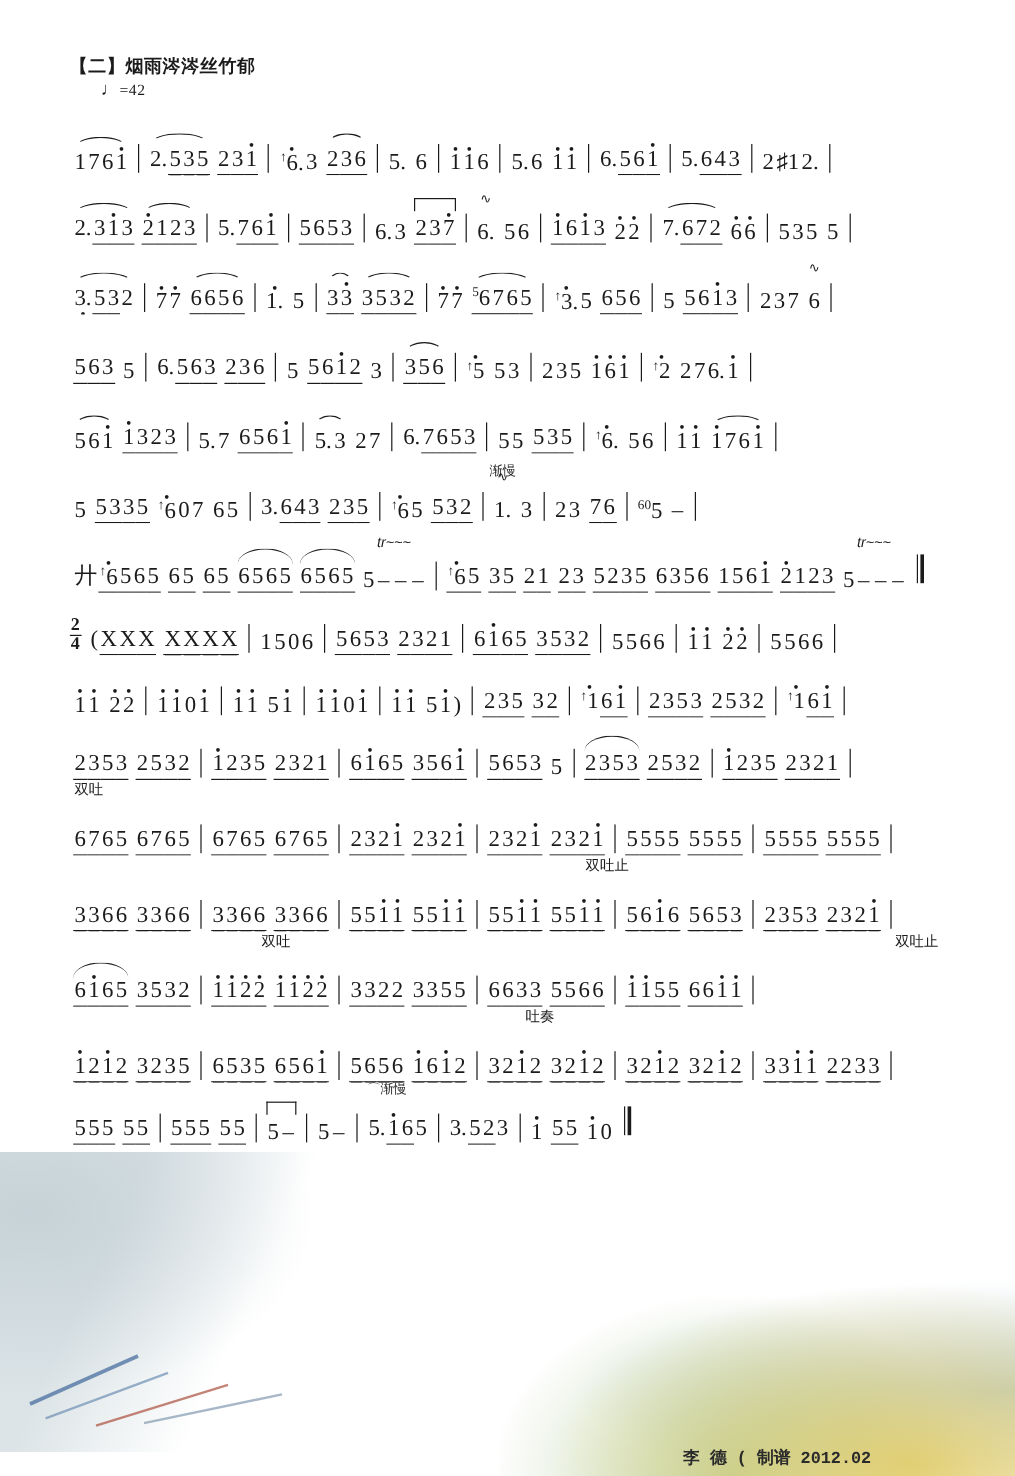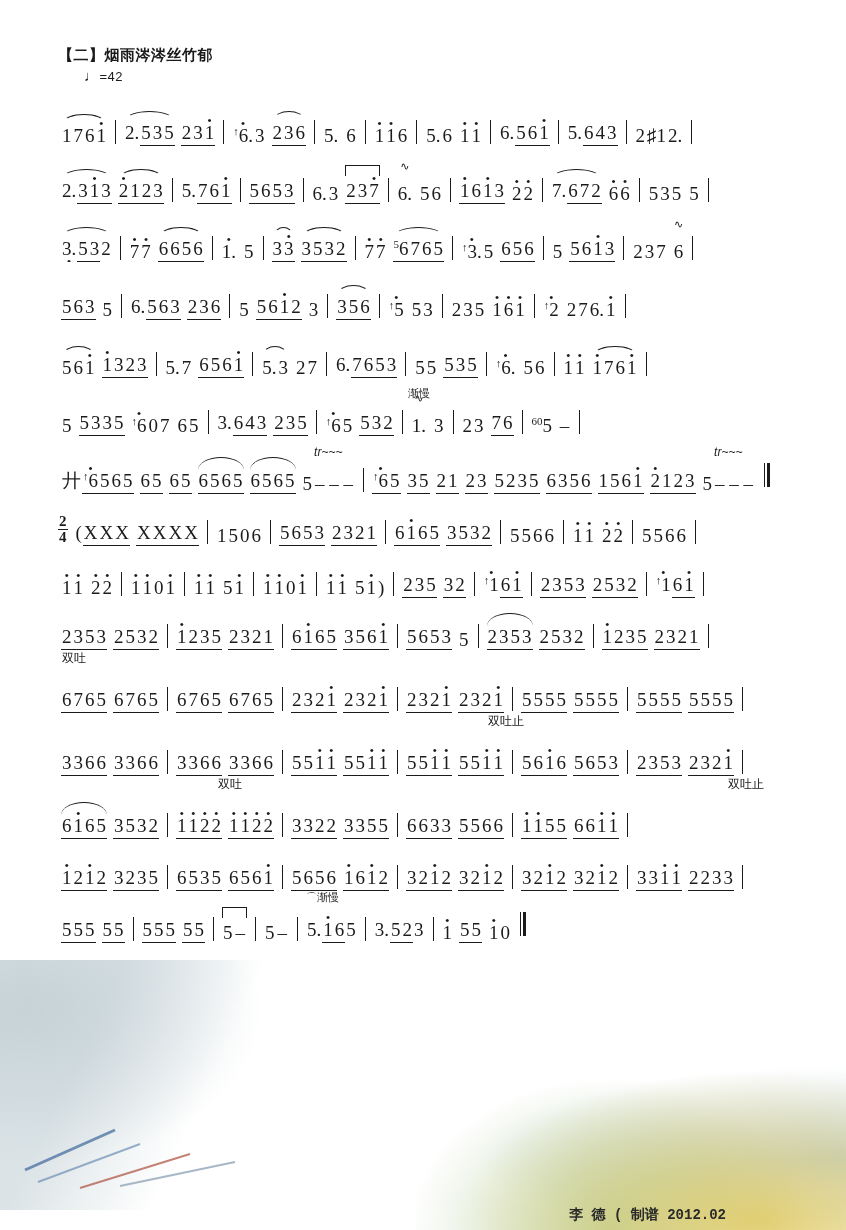--- a/index.html
+++ b/index.html
@@ -6,34 +6,34 @@
   body{
     width:846px;height:1230px;
     background:#ffffff;
     font-family:"Liberation Serif", serif;
     color:#1b1b1b;
     position:relative;
     overflow:hidden;
   }
   .page{
     position:absolute;inset:0;
-    padding:46px 42px 0 58px;
+    padding:46px 24px 0 58px;
     box-sizing:border-box;
   }
   .section-title{
     font-family:"Liberation Sans", sans-serif;
     font-size:15px;
     font-weight:bold;
     letter-spacing:.5px;
     margin:0 0 2px 0;
   }
   .tempo{
     font-size:13px;
     margin:2px 0 4px 26px;
-    font-family:Liberation Sans, sans-serif;
+    font-family:Liberation Serif, serif;
     letter-spacing:.5px;
   }
   .tempo .note{font-size:15px;}
   .stave{
     display:flex;
     align-items:flex-end;
     flex-wrap:nowrap;
     white-space:nowrap;
     height:58px;
     font-size:19px;
@@ -421,20 +421,21 @@
     <span class="grp"><span class="n u2">3</span><span class="n u2">3</span><span class="n u2">5</span><span class="n u2">5</span></span>
     <span class="bar"></span>
     <span class="grp"><span class="n u2">6</span><span class="n u2">6</span><span class="n u2">3</span><span class="n u2">3</span></span>
     <span class="grp"><span class="n u2">5</span><span class="n u2">5</span><span class="n u2">6</span><span class="n u2">6</span></span>
     <span class="bar"></span>
     <span class="grp"><span class="n u2 dot-above">1</span><span class="n u2 dot-above">1</span><span class="n u2">5</span><span class="n u2">5</span></span>
     <span class="grp"><span class="n u2">6</span><span class="n u2">6</span><span class="n u2 dot-above">1</span><span class="n u2 dot-above">1</span></span>
     <span class="bar"></span>
   </div>
 
+  <div class="lbl" style="padding-left:380px">吐奏</div>
   <div class="stave tight">
     <span class="grp"><span class="n u2 dot-above">1</span><span class="n u2">2</span><span class="n u2 dot-above">1</span><span class="n u2">2</span></span>
     <span class="grp"><span class="n u2">3</span><span class="n u2">2</span><span class="n u2">3</span><span class="n u2">5</span></span>
     <span class="bar"></span>
     <span class="grp"><span class="n u2">6</span><span class="n u2">5</span><span class="n u2">3</span><span class="n u2">5</span></span>
     <span class="grp"><span class="n u2">6</span><span class="n u2">5</span><span class="n u2">6</span><span class="n u2 dot-above">1</span></span>
     <span class="bar"></span>
     <span class="grp"><span class="n u2">5</span><span class="n u2">6</span><span class="n u2">5</span><span class="n u2">6</span></span>
     <span class="grp"><span class="n u2 dot-above">1</span><span class="n u2">6</span><span class="n u2 dot-above">1</span><span class="n u2">2</span></span>
     <span class="bar"></span>

